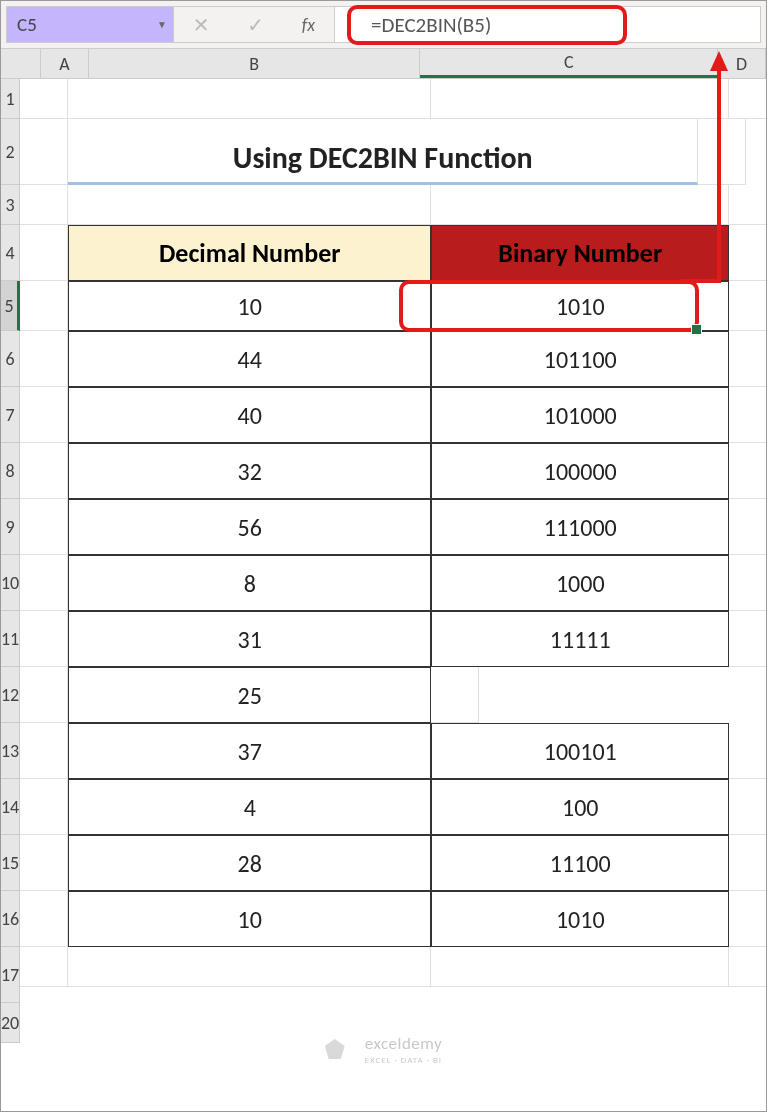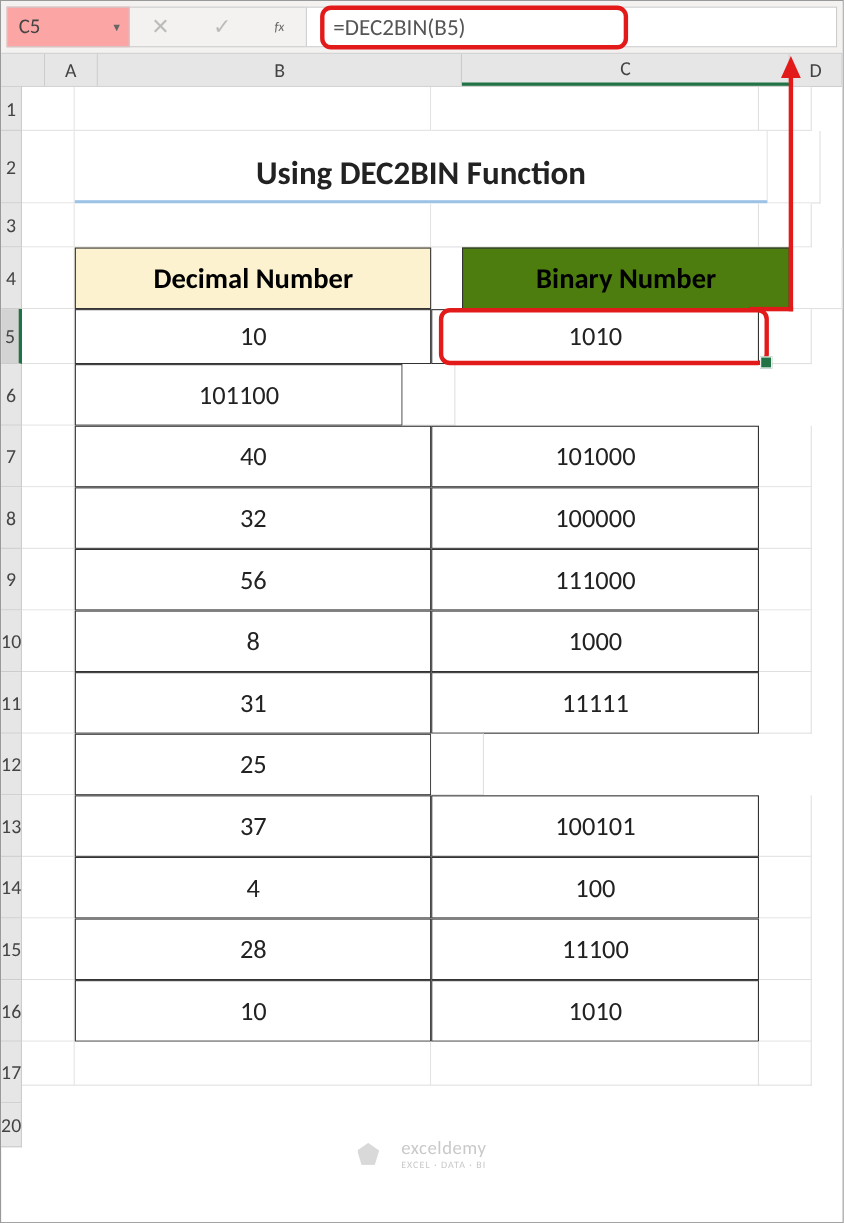--- a/index.html
+++ b/index.html
@@ -15,27 +15,27 @@
 
   
   .formula-bar {
     height: 48px;
     display: flex;
     align-items: stretch;
     border-bottom: 1px solid #ccc;
     background: #f3f2f1;
   }
   .name-box {
-    width: 112px;
+    width: 168px;
     display: flex;
     align-items: center;
     padding-left: 10px;
     font-size: 19px;
     color: #444;
-    background: #fca5a5;
+    background: #c4b5fd;
     border: 1px solid #ccc;
     margin: 5px 0 5px 5px;
     position: relative;
   }
   .name-box-dd {
     position: absolute;
     right: 6px;
     color: #666;
     font-size: 10px;
   }
@@ -43,37 +43,37 @@
     width: 160px;
     display: flex;
     align-items: center;
     justify-content: space-around;
     background: #f3f2f1;
     border-top: 1px solid #ccc;
     border-bottom: 1px solid #ccc;
     margin: 5px 0;
   }
   .fb-btn { color: #bbb; font-size: 20px; }
-  .fx-label { color: #666; font-style: italic; font-size: 12px; }
+  .fx-label { color: #666; font-style: italic; font-size: 18px; }
   .formula-input {
     flex: 1;
     display: flex;
     align-items: center;
     padding-left: 12px;
     font-size: 21px;
     color: #555;
     background: #fff;
     border: 1px solid #ccc;
     margin: 5px 5px 5px 0;
   }
   .formula-highlight {
     border: 4px solid #e21a1a;
     border-radius: 10px;
     margin: 1px 10px 1px 0;
-    padding: 3px 8px;
+    padding: 3px 20px;
     min-width: 280px;
   }
 
   
   .col-headers {
     height: 30px;
     display: flex;
     background: #e6e6e6;
     border-bottom: 1px solid #ccc;
     font-size: 18px;
@@ -114,21 +114,21 @@
   .row { display: flex; }
   .cell {
     border-right: 1px solid #e0e0e0;
     border-bottom: 1px solid #e0e0e0;
     background: #fff;
     display: flex;
     align-items: center;
     justify-content: center;
   }
   .c-A { width: 48px; }
-  .c-B { width: 324px; }
+  .c-B { width: 363px; }
   .c-C { width: 298px; }
   .c-D { width: 48px; }
 
   .h-40 { height: 40px; }
   .h-50 { height: 50px; }
   .h-56 { height: 56px; }
   .h-66 { height: 66px; }
 
   
   .title-merged {
@@ -143,21 +143,21 @@
     padding-bottom: 6px;
   }
 
   
   .th {
     font-size: 26px;
     font-weight: bold;
     border: 1.5px solid #333;
   }
   .th-b { background: #fdf2d0; }
-  .th-c { background: #4d7c0f; margin-left: 28px; }
+  .th-c { background: #b91c1c; }
 
   
   .td {
     font-size: 24px;
     border: 1.5px solid #333;
     color: #222;
   }
 
   
   .sel-cell {
@@ -297,20 +297,21 @@
 
     <div class="row h-50">
       <div class="cell c-A h-50"></div>
       <div class="cell c-B td h-50">10</div>
       <div class="cell c-C td h-50">1010</div>
       <div class="cell c-D h-50"></div>
     </div>
 
     <div class="row h-56">
         <div class="cell c-A h-56"></div>
+        <div class="cell c-B td h-56">44</div>
         <div class="cell c-C td h-56">101100</div>
         <div class="cell c-D h-56"></div>
       </div>
     <div class="row h-56">
         <div class="cell c-A h-56"></div>
         <div class="cell c-B td h-56">40</div>
         <div class="cell c-C td h-56">101000</div>
         <div class="cell c-D h-56"></div>
       </div>
     <div class="row h-56">

